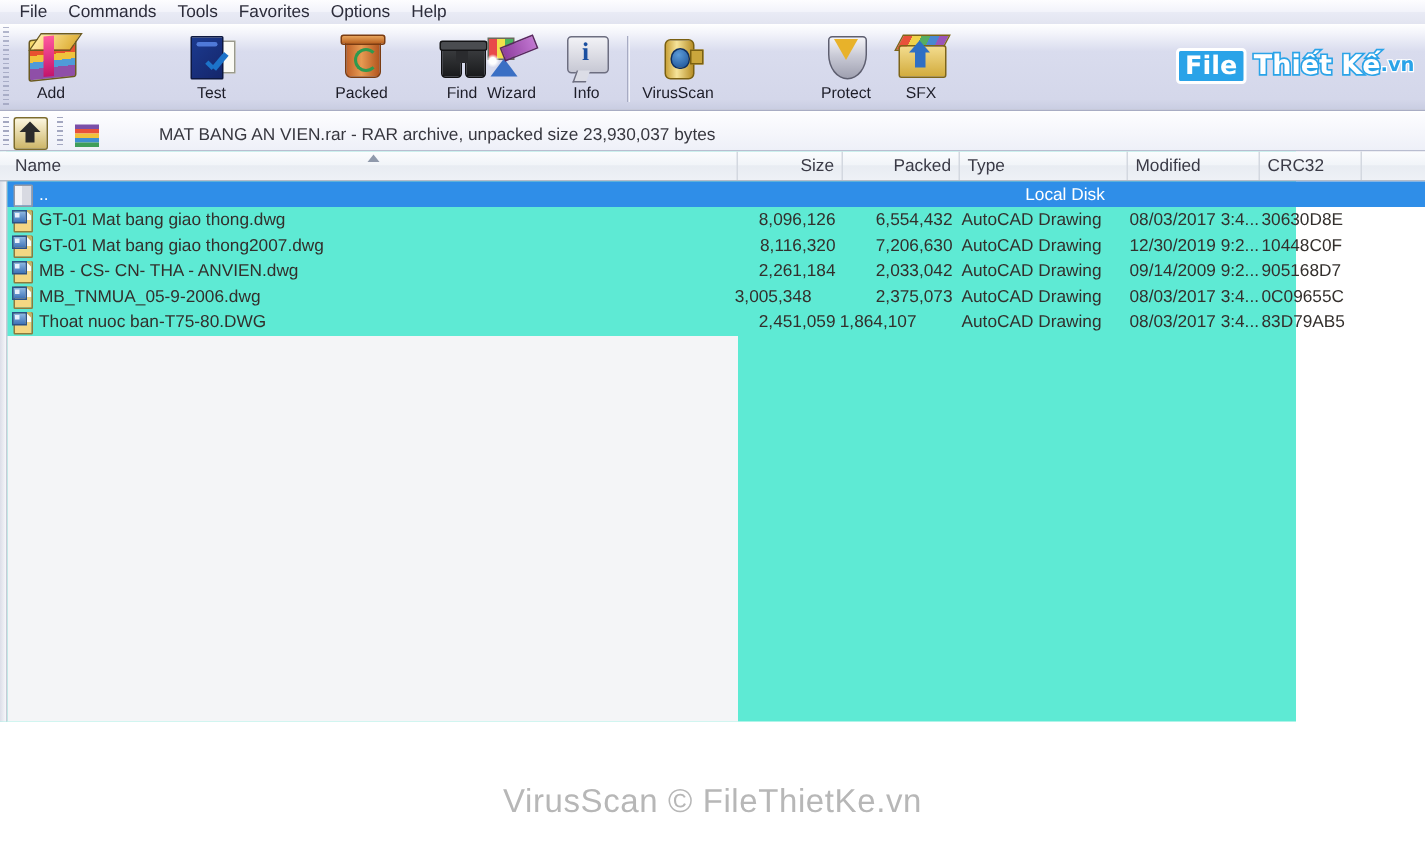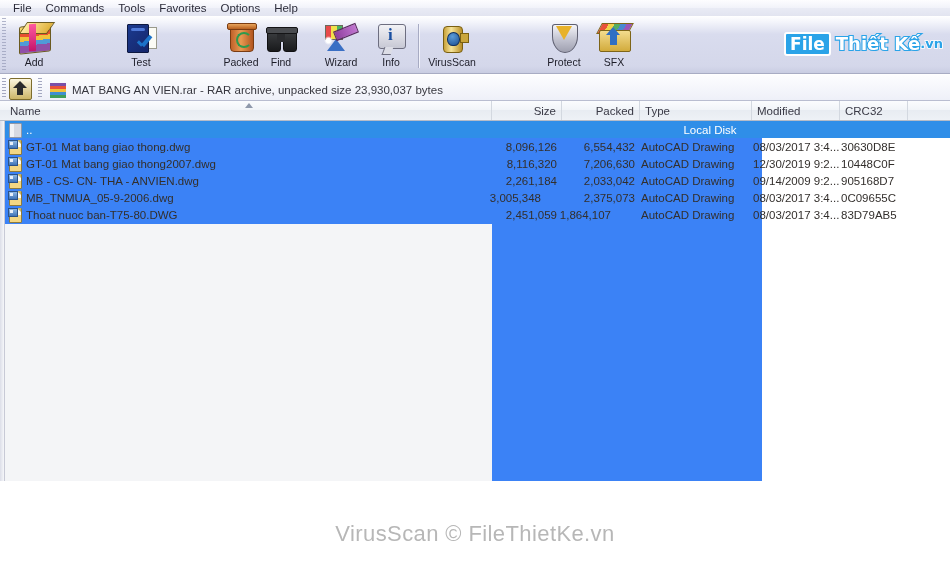--- a/index.html
+++ b/index.html
@@ -112,29 +112,29 @@
   .upbtn{
     position:absolute;left:9px;top:3px;width:21px;height:20px;
     background:linear-gradient(to bottom,#fcf6df,#cdb668);
     border:1px solid #7d6c2c;border-radius:2px;cursor:default;
   }
   .uparrow{position:absolute;left:7px;top:8px;width:6px;height:8px;background:#2b2b2b;}
   .uparrow::before{content:"";position:absolute;left:-4px;top:-6px;
     border-left:7px solid transparent;border-right:7px solid transparent;border-bottom:7px solid #2b2b2b;}
   .addr-dots2{position:absolute;left:38px;top:3px;width:4px;height:20px;
     background-image:repeating-linear-gradient(to bottom,#a3a7c0 0px,#a3a7c0 1px,transparent 1px,transparent 3px);}
-  .addr-content{position:absolute;left:50px;top:2px;height:26px;display:flex;align-items:center;}
+  .addr-content{position:absolute;left:50px;top:2px;height:26px;display:flex;align-items:center;gap:34px;}
   .addr-ico{position:relative;width:16px;height:14px;margin-right:6px;}
   .addr-ico i{position:absolute;left:0;width:16px;height:2.6px;display:block;}
   .addr-text{font-size:11.5px;color:#37373f;white-space:nowrap;}
 
   
   .listpanel{
-    position:absolute;left:0;top:101px;width:762px;height:380px;
-    background:#3b82f6;box-sizing:border-box;
+    position:absolute;left:0;top:101px;width:864px;height:380px;
+    background:#5eead4;box-sizing:border-box;
   }
   .lp-leftborder{position:absolute;left:0;top:0;width:5px;height:380px;
     background:linear-gradient(to right,#dcdee8,#f6f7fa);
     border-right:1px solid #c8cad6;box-sizing:border-box;}
   .header-row{
     position:absolute;left:0;top:0;width:950px;height:20px;
     background:linear-gradient(to bottom,#fbfcfe 0%,#f1f4f8 47%,#e8ecf2 50%,#eef1f6 100%);
     border-bottom:1px solid #b5bcc8;box-sizing:border-box;
   }
   .hcell{
@@ -240,21 +240,21 @@
 
     <div class="tbbtn" style="left:215px">
       <div class="tbicon">
         <span class="ic-bin"></span>
           <span class="ic-binlid"></span>
           <span class="ic-recy"></span>
       </div>
       <div class="tblabel">Packed</div>
     </div>
 
-    <div class="tbbtn" style="left:255px">
+    <div class="tbbtn" style="left:282px">
       <div class="tbicon">
         <span class="ic-bino-l"></span>
           <span class="ic-bino-r"></span>
           <span class="ic-bino-b"></span>
           <span class="ic-bino-t"></span>
       </div>
       <div class="tblabel">Find</div>
     </div>
 
     <div class="tbbtn" style="left:315px">

